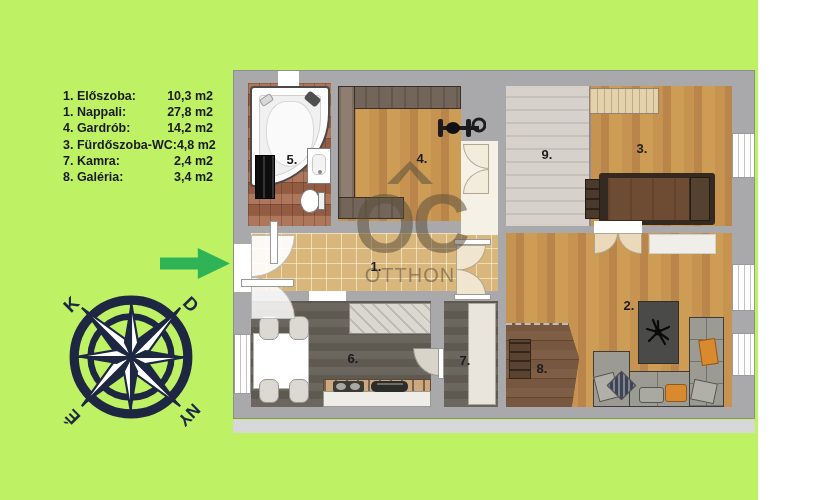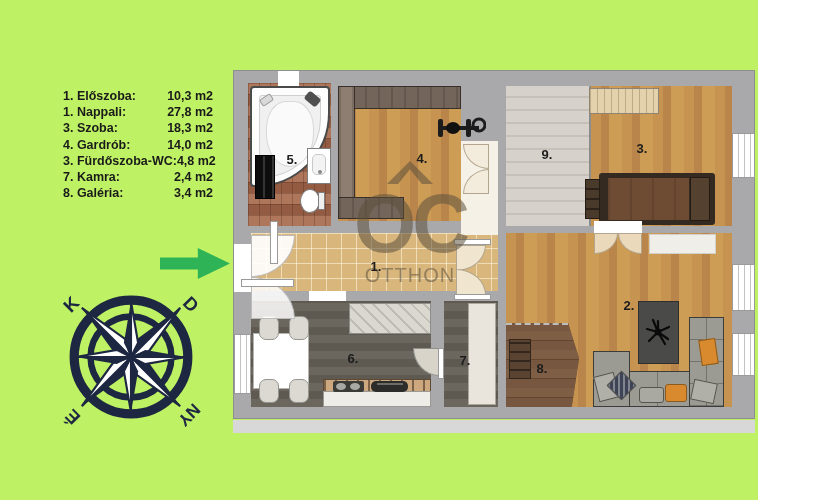--- a/index.html
+++ b/index.html
@@ -59,26 +59,22 @@
   <div id="legend" class="abs">
     <div class="legend-row">
         <span class="legend-name">1. Előszoba:</span>
         <span class="legend-area">10,3 m2</span>
       </div>
     <div class="legend-row">
         <span class="legend-name">1. Nappali:</span>
         <span class="legend-area">27,8 m2</span>
       </div>
     <div class="legend-row">
-        <span class="legend-name">3. Szoba:</span>
-        <span class="legend-area">18,3 m2</span>
-      </div>
-    <div class="legend-row">
         <span class="legend-name">4. Gardrób:</span>
-        <span class="legend-area">14,0 m2</span>
+        <span class="legend-area">14,2 m2</span>
       </div>
     <div class="legend-row">
         <span class="legend-name">3. Fürdőszoba-WC:</span>
         <span class="legend-area">4,8 m2</span>
       </div>
     <div class="legend-row">
         <span class="legend-name">7. Kamra:</span>
         <span class="legend-area">2,4 m2</span>
       </div>
     <div class="legend-row">

